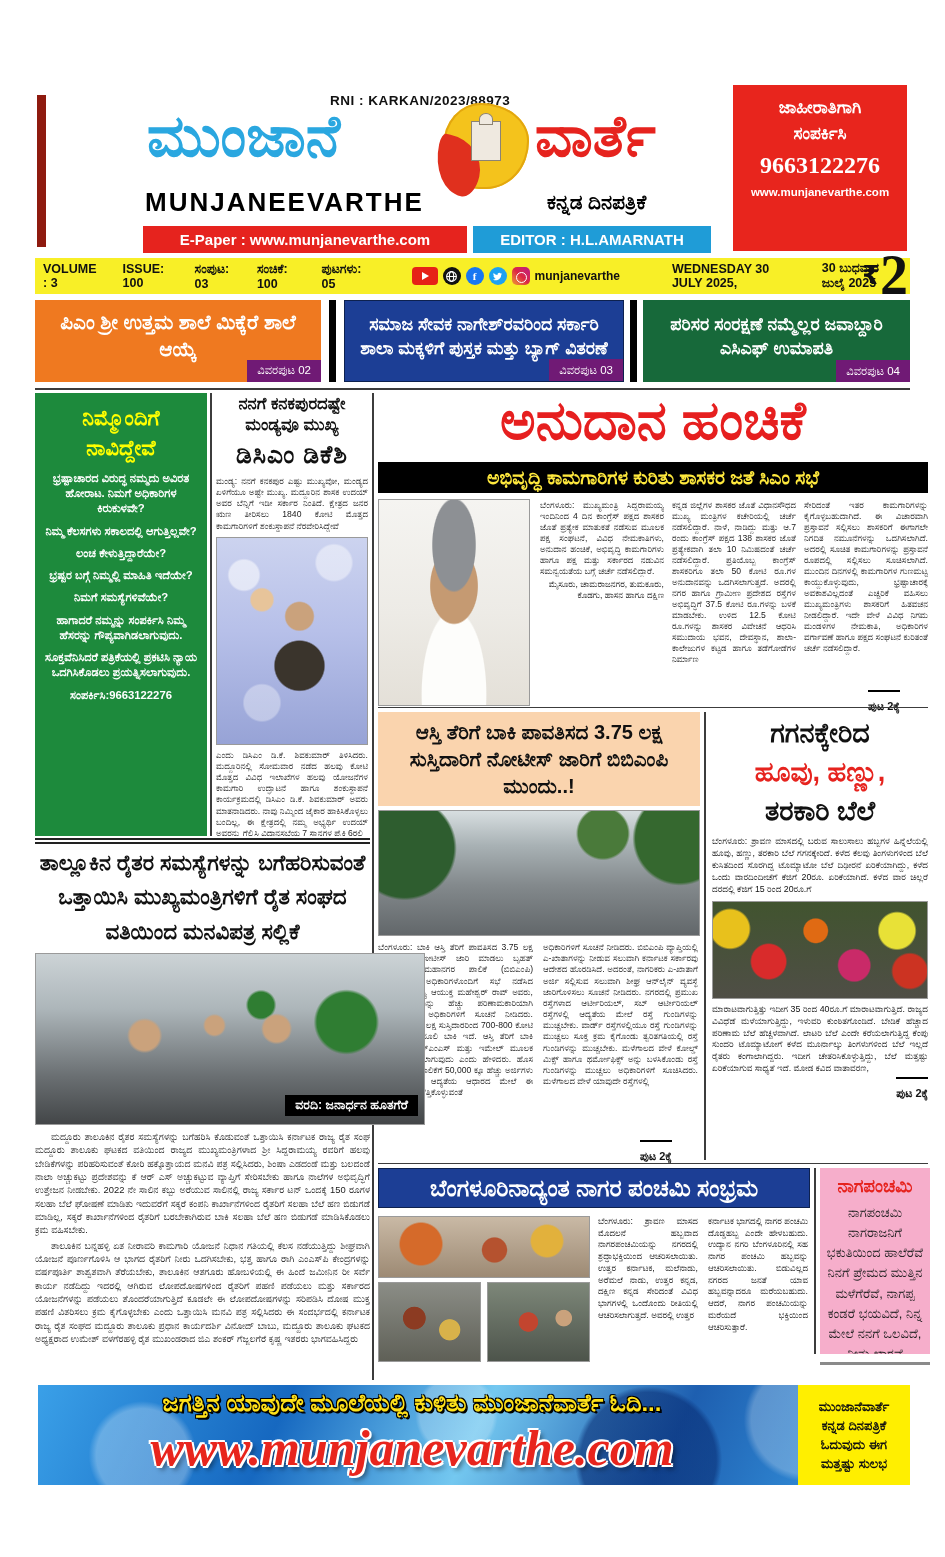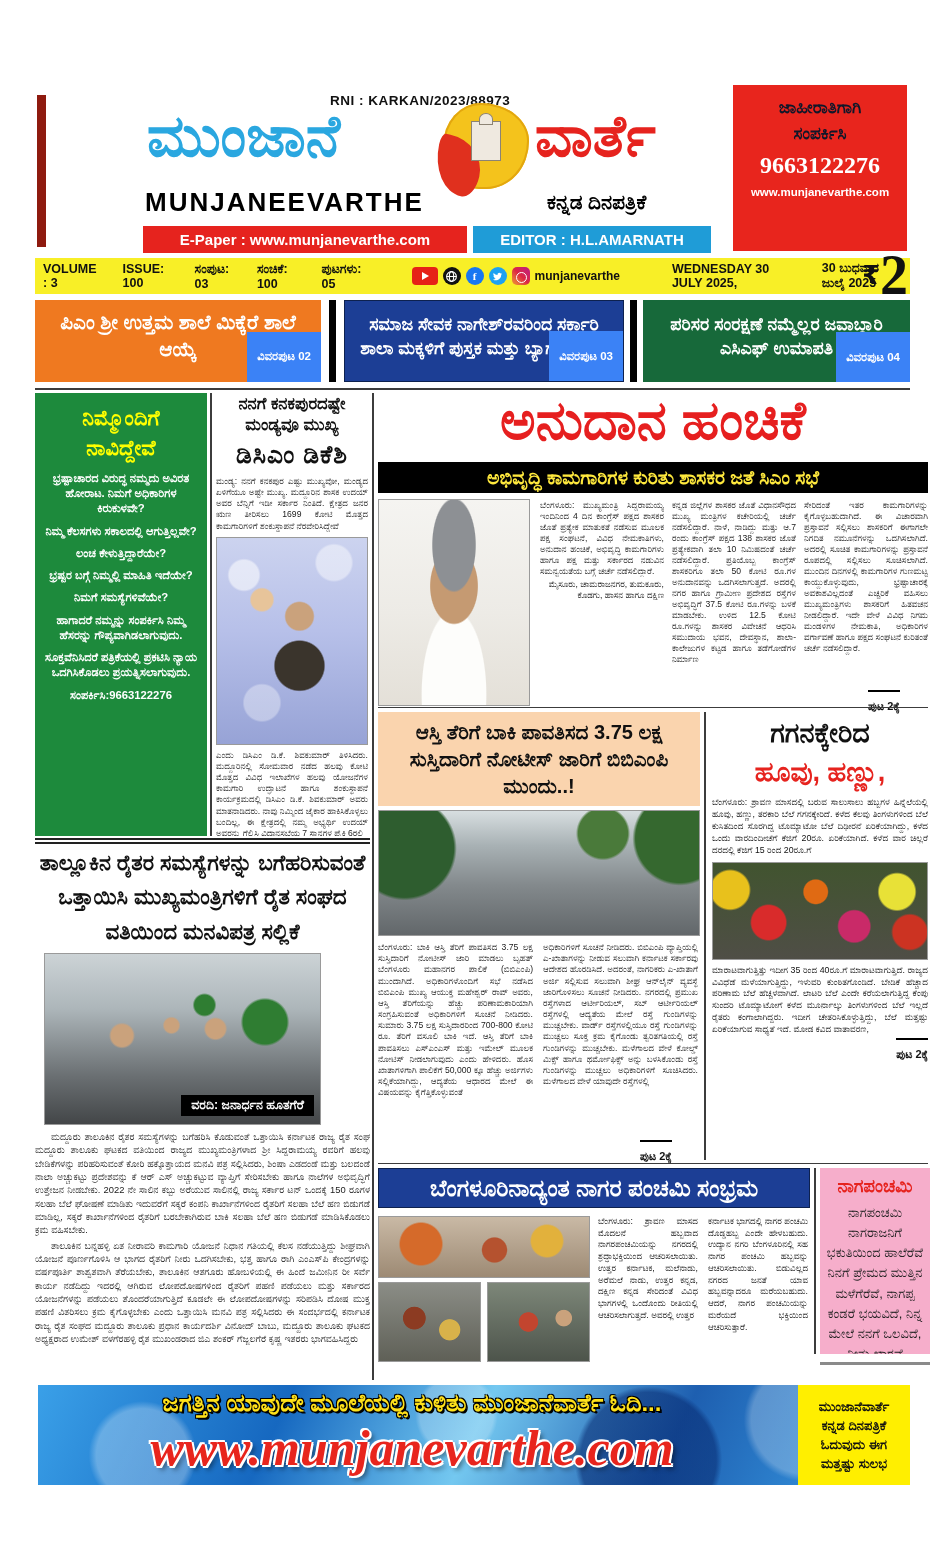--- a/index.html
+++ b/index.html
@@ -27,21 +27,21 @@
     border-radius:10% 80% 30% 70% / 20% 60% 40% 80%;transform:rotate(12deg)}
   .map-g .bldg{position:absolute;left:28px;top:18px;width:30px;height:40px;background:#efe9e0;border:1px solid #8c8374}
   .map-g .dome{position:absolute;left:36px;top:10px;width:14px;height:12px;background:#efe9e0;border:1px solid #8c8374;border-radius:50% 50% 0 0}
   .t-en{position:absolute;left:110px;top:102px;font-size:26px;font-weight:800;letter-spacing:2px;color:#000}
   .t-sub{position:absolute;left:512px;top:106px;font-size:20px;font-weight:800;color:#000}
   .bar-ep{position:absolute;left:108px;top:141px;width:324px;height:27px;background:#e6231e;color:#fff;
     font-weight:bold;font-size:15px;display:flex;align-items:center;justify-content:center}
   .bar-ed{position:absolute;left:438px;top:141px;width:238px;height:27px;background:#1f9cd7;color:#fff;
     font-weight:bold;font-size:15px;display:flex;align-items:center;justify-content:center}
   .ad-box{position:absolute;left:698px;top:0px;width:174px;height:166px;background:#e8251d;text-align:center;padding-top:10px}
-  .ad-box .l{color:#0f172a;font-weight:800;font-size:17px;line-height:1.5}
+  .ad-box .l{color:#ffffff;font-weight:800;font-size:17px;line-height:1.5}
   .ad-box .ph-no{color:#fff;font-weight:bold;font-family:"Liberation Serif",serif;font-size:24px;margin-top:6px}
   .ad-box .site{color:#fff;font-weight:bold;font-size:11.5px;margin-top:7px}
 
   
   .infobar{position:absolute;left:35px;top:258px;width:875px;height:36px;background:#f8ef27;
     display:flex;align-items:center;gap:26px;padding:0 8px;font-weight:bold;font-size:12.5px}
   .icons{display:flex;align-items:center;gap:5px;margin-left:24px}
   .ic{width:18px;height:18px;border-radius:50%;display:inline-flex;align-items:center;justify-content:center;color:#fff;font-weight:bold;font-size:11px}
   .ic-yt{width:26px;height:18px;border-radius:4px;background:#e62117;position:relative}
   .ic-yt::after{content:"";position:absolute;left:10px;top:5px;border-left:7px solid #fff;border-top:4px solid transparent;border-bottom:4px solid transparent}
@@ -54,21 +54,21 @@
   .price-sym{font-family:"DejaVu Sans",sans-serif;font-size:26px;font-weight:bold;margin-top:10px}
   .price-num{font-family:"Liberation Serif",serif;font-size:56px;font-weight:bold;line-height:.9}
 
   
   .teaser{position:absolute;top:300px;height:82px;color:#fff;font-weight:800;display:flex;align-items:center;justify-content:center;text-align:center;padding:4px 14px 14px}
   .tz1{left:35px;width:286px;background:#ef7920;font-size:20px;line-height:1.35}
   .tz2{left:344px;width:280px;background:#1c3e95;font-size:17.5px;line-height:1.4;border:1px solid #0d214f}
   .tz3{left:643px;width:267px;background:#17693a;font-size:17.5px;line-height:1.4}
   .tbar{position:absolute;top:300px;width:7px;height:82px;background:#000}
   .tb1{left:329px}.tb2{left:630px}
-  .ptag{position:absolute;right:0;bottom:0;background:#3b82f6;color:#fff;font-size:11.5px;font-weight:bold;padding:17px 10px}
+  .ptag{position:absolute;right:0;bottom:0;background:#701a75;color:#fff;font-size:11.5px;font-weight:normal;padding:3px 10px}
 
   
   .hrule,.vrule{position:absolute;background:#3c3c3c}
   .dbl{position:absolute;height:6px;border-top:2px solid #222;border-bottom:2px solid #222}
 
   
   .help{position:absolute;left:35px;top:393px;width:172px;height:443px;background:#1d8a3c;text-align:center;padding:10px 8px;overflow:hidden}
   .help .ht{color:#ffff00;font-size:21px;font-weight:800;line-height:1.45}
   .help .hl{color:#fff;font-weight:bold;font-size:11.3px;line-height:1.35;margin-top:7px}
 
@@ -127,21 +127,21 @@
       radial-gradient(circle at 26% 62%, #d92b2b 0 10%, transparent 11%),
       radial-gradient(circle at 48% 30%, #e06a13 0 9%, transparent 10%),
       radial-gradient(circle at 66% 66%, #c92a68 0 10%, transparent 11%),
       radial-gradient(circle at 86% 30%, #e8e137 0 9%, transparent 10%),
       radial-gradient(circle at 92% 72%, #cc3322 0 8%, transparent 9%),
       linear-gradient(180deg,#41542f 0%,#4f4e46 100%)}
 
   
   .farm-hl{position:absolute;left:35px;top:846px;width:335px;height:104px;text-align:center;
     font-size:21.5px;font-weight:800;line-height:1.6}
-  .farm-photo{left:44px;top:953px;width:277px;height:172px;
+  .farm-photo{left:35px;top:953px;width:390px;height:172px;
     background:
       radial-gradient(circle at 28% 48%, #caa27c 0 5%, transparent 6%),
       radial-gradient(circle at 46% 42%, #caa27c 0 4%, transparent 5%),
       radial-gradient(circle at 62% 44%, #caa27c 0 5%, transparent 6%),
       radial-gradient(circle at 80% 40%, #2f7d32 0 9%, transparent 10%),
       radial-gradient(circle at 58% 30%, #2f7d32 0 5%, transparent 6%),
       linear-gradient(180deg,#ccd3d6 0%,#adb6ba 32%,#6a6f72 72%,#434648 100%)}
   .farm-cap{position:absolute;right:6px;bottom:8px;background:#000;color:#fff;font-weight:bold;font-size:12.5px;padding:3px 10px}
   .farm-body{position:absolute;left:35px;top:1130px;width:335px;height:238px;font-size:9.4px;line-height:1.42}
   .farm-body p{text-indent:16px;margin-bottom:2px}
@@ -279,21 +279,21 @@
     <div class="hl">ಭ್ರಷ್ಟರ ಬಗ್ಗೆ ನಿಮ್ಮಲ್ಲಿ ಮಾಹಿತಿ ಇದೆಯೇ?</div>
     <div class="hl">ನಿಮಗೆ ಸಮಸ್ಯೆಗಳಿವೆಯೇ?</div>
     <div class="hl">ಹಾಗಾದರೆ ನಮ್ಮನ್ನು ಸಂಪರ್ಕಿಸಿ ನಿಮ್ಮ ಹೆಸರನ್ನು ಗೌಪ್ಯವಾಗಿಡಲಾಗುವುದು.</div>
     <div class="hl">ಸೂಕ್ತವೆನಿಸಿದರೆ ಪತ್ರಿಕೆಯಲ್ಲಿ ಪ್ರಕಟಿಸಿ ನ್ಯಾಯ ಒದಗಿಸಿಕೊಡಲು ಪ್ರಯತ್ನಿಸಲಾಗುವುದು.</div>
     <div class="hl">ಸಂಪರ್ಕಿಸಿ:9663122276</div>
   </aside>
 
   <article class="dks">
     <div class="h1">ನನಗೆ ಕನಕಪುರದಷ್ಟೇ ಮಂಡ್ಯವೂ ಮುಖ್ಯ</div>
     <div class="h2">ಡಿಸಿಎಂ ಡಿಕೆಶಿ</div>
-    <div class="intro txt">ಮಂಡ್ಯ: ನನಗೆ ಕನಕಪುರ ಎಷ್ಟು ಮುಖ್ಯವೋ, ಮಂಡ್ಯದ ಏಳಿಗೆಯೂ ಅಷ್ಟೇ ಮುಖ್ಯ. ಮದ್ದೂರಿನ ಶಾಸಕ ಉದಯ್ ಅವರ ಬೆನ್ನಿಗೆ ಇಡೀ ಸರ್ಕಾರ ನಿಂತಿದೆ. ಕ್ಷೇತ್ರದ ಜನರ ಋಣ ತೀರಿಸಲು 1699 ಕೋಟಿ ಮೊತ್ತದ ಕಾಮಗಾರಿಗಳಿಗೆ ಶಂಕುಸ್ಥಾಪನೆ ನೆರವೇರಿಸಿದ್ದೇವೆ</div>
+    <div class="intro txt">ಮಂಡ್ಯ: ನನಗೆ ಕನಕಪುರ ಎಷ್ಟು ಮುಖ್ಯವೋ, ಮಂಡ್ಯದ ಏಳಿಗೆಯೂ ಅಷ್ಟೇ ಮುಖ್ಯ. ಮದ್ದೂರಿನ ಶಾಸಕ ಉದಯ್ ಅವರ ಬೆನ್ನಿಗೆ ಇಡೀ ಸರ್ಕಾರ ನಿಂತಿದೆ. ಕ್ಷೇತ್ರದ ಜನರ ಋಣ ತೀರಿಸಲು 1840 ಕೋಟಿ ಮೊತ್ತದ ಕಾಮಗಾರಿಗಳಿಗೆ ಶಂಕುಸ್ಥಾಪನೆ ನೆರವೇರಿಸಿದ್ದೇವೆ</div>
     <div class="dks-photo"></div>
     <div class="outro txt">ಎಂದು ಡಿಸಿಎಂ ಡಿ.ಕೆ. ಶಿವಕುಮಾರ್ ತಿಳಿಸಿದರು. ಮದ್ದೂರಿನಲ್ಲಿ ಸೋಮವಾರ ನಡೆದ ಹಲವು ಕೋಟಿ ಮೊತ್ತದ ವಿವಿಧ ಇಲಾಖೆಗಳ ಹಲವು ಯೋಜನೆಗಳ ಕಾಮಗಾರಿ ಉದ್ಘಾಟನೆ ಹಾಗೂ ಶಂಕುಸ್ಥಾಪನೆ ಕಾರ್ಯಕ್ರಮದಲ್ಲಿ ಡಿಸಿಎಂ ಡಿ.ಕೆ. ಶಿವಕುಮಾರ್ ಅವರು ಮಾತನಾಡಿದರು. ನಾವು ನಿಮ್ಮಿಂದ ಜೈಕಾರ ಹಾಕಿಸಿಕೊಳ್ಳಲು ಬಂದಿಲ್ಲ, ಈ ಕ್ಷೇತ್ರದಲ್ಲಿ ನಮ್ಮ ಅಭ್ಯರ್ಥಿ ಉದಯ್ ಅವರನ್ನು ಗೆಲ್ಲಿಸಿ ವಿಧಾನಸಭೆಯ 7 ಸ್ಥಾನಗಳ ಪೈಕಿ 6ರಲ್ಲಿ</div>
 
   </article>
 
   <h1 class="main-hl">ಅನುದಾನ ಹಂಚಿಕೆ</h1>
   <div class="sub-bar">ಅಭಿವೃದ್ಧಿ ಕಾಮಗಾರಿಗಳ ಕುರಿತು ಶಾಸಕರ ಜತೆ ಸಿಎಂ ಸಭೆ</div>
   <div class="ph cm-photo"></div>
   <div class="mcol mc1">
     <span class="txt" style="display:block">ಬೆಂಗಳೂರು: ಮುಖ್ಯಮಂತ್ರಿ ಸಿದ್ದರಾಮಯ್ಯ ಇಂದಿನಿಂದ 4 ದಿನ ಕಾಂಗ್ರೆಸ್ ಪಕ್ಷದ ಶಾಸಕರ ಜೊತೆ ಪ್ರತ್ಯೇಕ ಮಾತುಕತೆ ನಡೆಸುವ ಮೂಲಕ ಪಕ್ಷ ಸಂಘಟನೆ, ವಿವಿಧ ನೇಮಕಾತಿಗಳು, ಅನುದಾನ ಹಂಚಿಕೆ, ಅಭಿವೃದ್ಧಿ ಕಾಮಗಾರಿಗಳು ಹಾಗೂ ಪಕ್ಷ ಮತ್ತು ಸರ್ಕಾರದ ನಡುವಿನ ಸಮನ್ವಯತೆಯ ಬಗ್ಗೆ ಚರ್ಚೆ ನಡೆಸಲಿದ್ದಾರೆ.</span>
@@ -307,20 +307,21 @@
   <div class="bbmp-head">ಆಸ್ತಿ ತೆರಿಗೆ ಬಾಕಿ ಪಾವತಿಸದ 3.75 ಲಕ್ಷ ಸುಸ್ತಿದಾರಿಗೆ ನೋಟೀಸ್ ಜಾರಿಗೆ ಬಿಬಿಎಂಪಿ ಮುಂದು..!</div>
   <div class="ph bbmp-photo"></div>
   <div class="bcol bc1 txt">ಬೆಂಗಳೂರು: ಬಾಕಿ ಆಸ್ತಿ ತೆರಿಗೆ ಪಾವತಿಸದ 3.75 ಲಕ್ಷ ಸುಸ್ತಿದಾರಿಗೆ ನೋಟೀಸ್ ಜಾರಿ ಮಾಡಲು ಬೃಹತ್ ಬೆಂಗಳೂರು ಮಹಾನಗರ ಪಾಲಿಕೆ (ಬಿಬಿಎಂಪಿ) ಮುಂದಾಗಿದೆ. ಅಧಿಕಾರಿಗಳೊಂದಿಗೆ ಸಭೆ ನಡೆಸಿದ ಬಿಬಿಎಂಪಿ ಮುಖ್ಯ ಆಯುಕ್ತ ಮಹೇಶ್ವರ್ ರಾವ್ ಅವರು, ಆಸ್ತಿ ತೆರಿಗೆಯನ್ನು ಹೆಚ್ಚು ಪರಿಣಾಮಕಾರಿಯಾಗಿ ಸಂಗ್ರಹಿಸುವಂತೆ ಅಧಿಕಾರಿಗಳಿಗೆ ಸೂಚನೆ ನೀಡಿದರು. ಸುಮಾರು 3.75 ಲಕ್ಷ ಸುಸ್ತಿದಾರರಿಂದ 700-800 ಕೋಟಿ ರೂ. ತೆರಿಗೆ ವಸೂಲಿ ಬಾಕಿ ಇದೆ. ಆಸ್ತಿ ತೆರಿಗೆ ಬಾಕಿ ಪಾವತಿಸಲು ಎಸ್‌ಎಂಎಸ್ ಮತ್ತು ಇಮೇಲ್ ಮೂಲಕ ನೋಟಿಸ್ ನೀಡಲಾಗುವುದು ಎಂದು ಹೇಳಿದರು. ಹೊಸ ಖಾತಾಗಳಿಗಾಗಿ ಪಾಲಿಕೆಗೆ 50,000 ಕ್ಕೂ ಹೆಚ್ಚು ಅರ್ಜಿಗಳು ಸಲ್ಲಿಕೆಯಾಗಿದ್ದು, ಆದ್ಯತೆಯ ಆಧಾರದ ಮೇಲೆ ಈ ವಿಷಯವನ್ನು ಕೈಗೆತ್ತಿಕೊಳ್ಳುವಂತೆ</div>
   <div class="bcol bc2 txt">ಅಧಿಕಾರಿಗಳಿಗೆ ಸೂಚನೆ ನೀಡಿದರು. ಬಿಬಿಎಂಪಿ ವ್ಯಾಪ್ತಿಯಲ್ಲಿ ಎ-ಖಾತಾಗಳನ್ನು ನೀಡುವ ಸಲುವಾಗಿ ಕರ್ನಾಟಕ ಸರ್ಕಾರವು ಆದೇಶದ ಹೊರಡಿಸಿದೆ. ಅದರಂತೆ, ನಾಗರಿಕರು ಎ-ಖಾತಾಗೆ ಅರ್ಜಿ ಸಲ್ಲಿಸುವ ಸಲುವಾಗಿ ಶೀಘ್ರ ಆನ್‌ಲೈನ್ ವ್ಯವಸ್ಥೆ ಜಾರಿಗೊಳಿಸಲು ಸೂಚನೆ ನೀಡಿದರು. ನಗರದಲ್ಲಿ ಪ್ರಮುಖ ರಸ್ತೆಗಳಾದ ಆರ್ಟೀರಿಯಲ್, ಸಬ್ ಆರ್ಟೀರಿಯಲ್ ರಸ್ತೆಗಳಲ್ಲಿ ಆದ್ಯತೆಯ ಮೇಲೆ ರಸ್ತೆ ಗುಂಡಿಗಳನ್ನು ಮುಚ್ಚಬೇಕು. ವಾರ್ಡ್ ರಸ್ತೆಗಳಲ್ಲಿಯೂ ರಸ್ತೆ ಗುಂಡಿಗಳನ್ನು ಮುಚ್ಚಲು ಸೂಕ್ತ ಕ್ರಮ ಕೈಗೊಂಡು ತ್ವರಿತಗತಿಯಲ್ಲಿ ರಸ್ತೆ ಗುಂಡಿಗಳನ್ನು ಮುಚ್ಚಬೇಕು. ಮಳೆಗಾಲದ ವೇಳೆ ಕೋಲ್ಡ್ ಮಿಕ್ಸ್ ಹಾಗೂ ಥರ್ಮೋಫಿಕ್ಸ್ ಅನ್ನು ಬಳಸಿಕೊಂಡು ರಸ್ತೆ ಗುಂಡಿಗಳನ್ನು ಮುಚ್ಚಲು ಅಧಿಕಾರಿಗಳಿಗೆ ಸೂಚಿಸಿದರು. ಮಳೆಗಾಲದ ವೇಳೆ ಯಾವುದೇ ರಸ್ತೆಗಳಲ್ಲಿ</div>
   <div class="cont" style="left:640px;top:1140px">ಪುಟ 2ಕ್ಕೆ</div>
   <div class="vrule" style="left:704px;top:712px;width:1.5px;height:448px"></div>
 
   <article class="flw">
     <div class="fh">ಗಗನಕ್ಕೇರಿದ</div>
     <div class="fh red">ಹೂವು, ಹಣ್ಣು,</div>
+    <div class="fh">ತರಕಾರಿ ಬೆಲೆ</div>
     <div class="b1">ಬೆಂಗಳೂರು: ಶ್ರಾವಣ ಮಾಸದಲ್ಲಿ ಬರುವ ಸಾಲುಸಾಲು ಹಬ್ಬಗಳ ಹಿನ್ನೆಲೆಯಲ್ಲಿ ಹೂವು, ಹಣ್ಣು, ತರಕಾರಿ ಬೆಲೆ ಗಗನಕ್ಕೇರಿದೆ. ಕಳೆದ ಕೆಲವು ತಿಂಗಳುಗಳಿಂದ ಬೆಲೆ ಕುಸಿತದಿಂದ ಸೊರಗಿದ್ದ ಟೊಮ್ಯಾಟೋ ಬೆಲೆ ದಿಢೀರನೆ ಏರಿಕೆಯಾಗಿದ್ದು, ಕಳೆದ ಒಂದು ವಾರದಿಂದೀಚೆಗೆ ಕೆಜಿಗೆ 20ರೂ. ಏರಿಕೆಯಾಗಿದೆ. ಕಳೆದ ವಾರ ಚಿಲ್ಲರೆ ದರದಲ್ಲಿ ಕೆಜಿಗೆ 15 ರಿಂದ 20ರೂ.ಗೆ</div>
     <div class="flw-photo"></div>
     <div class="b2">ಮಾರಾಟವಾಗುತ್ತಿತ್ತು ಇದೀಗ 35 ರಿಂದ 40ರೂ.ಗೆ ಮಾರಾಟವಾಗುತ್ತಿದೆ. ರಾಜ್ಯದ ವಿವಿಧೆಡೆ ಮಳೆಯಾಗುತ್ತಿದ್ದು, ಇಳುವರಿ ಕುಂಠಿತಗೊಂಡಿದೆ. ಬೇಡಿಕೆ ಹೆಚ್ಚಾದ ಪರಿಣಾಮ ಬೆಲೆ ಹೆಚ್ಚಳವಾಗಿದೆ. ಲಾಟರಿ ಬೆಲೆ ಎಂದೇ ಕರೆಯಲಾಗುತ್ತಿದ್ದ ಕೆಂಪು ಸುಂದರಿ ಟೊಮ್ಯಾಟೋಗೆ ಕಳೆದ ಮೂರ್ನಾಲ್ಕು ತಿಂಗಳುಗಳಿಂದ ಬೆಲೆ ಇಲ್ಲದೆ ರೈತರು ಕಂಗಾಲಾಗಿದ್ದರು. ಇದೀಗ ಚೇತರಿಸಿಕೊಳ್ಳುತ್ತಿದ್ದು, ಬೆಲೆ ಮತ್ತಷ್ಟು ಏರಿಕೆಯಾಗುವ ಸಾಧ್ಯತೆ ಇದೆ. ಮೋಡ ಕವಿದ ವಾತಾವರಣ,</div>
     <div class="cont" style="position:static;float:right;margin-top:2px">ಪುಟ 2ಕ್ಕೆ</div>
   </article>
 
   <h2 class="farm-hl">ತಾಲ್ಲೂಕಿನ ರೈತರ ಸಮಸ್ಯೆಗಳನ್ನು ಬಗೆಹರಿಸುವಂತೆ ಒತ್ತಾಯಿಸಿ ಮುಖ್ಯಮಂತ್ರಿಗಳಿಗೆ ರೈತ ಸಂಘದ ವತಿಯಿಂದ ಮನವಿಪತ್ರ ಸಲ್ಲಿಕೆ</h2>
   <div class="ph farm-photo">
     <span class="farm-cap">ವರದಿ: ಜನಾರ್ಧನ ಹೂತಗೆರೆ</span>
   </div>

